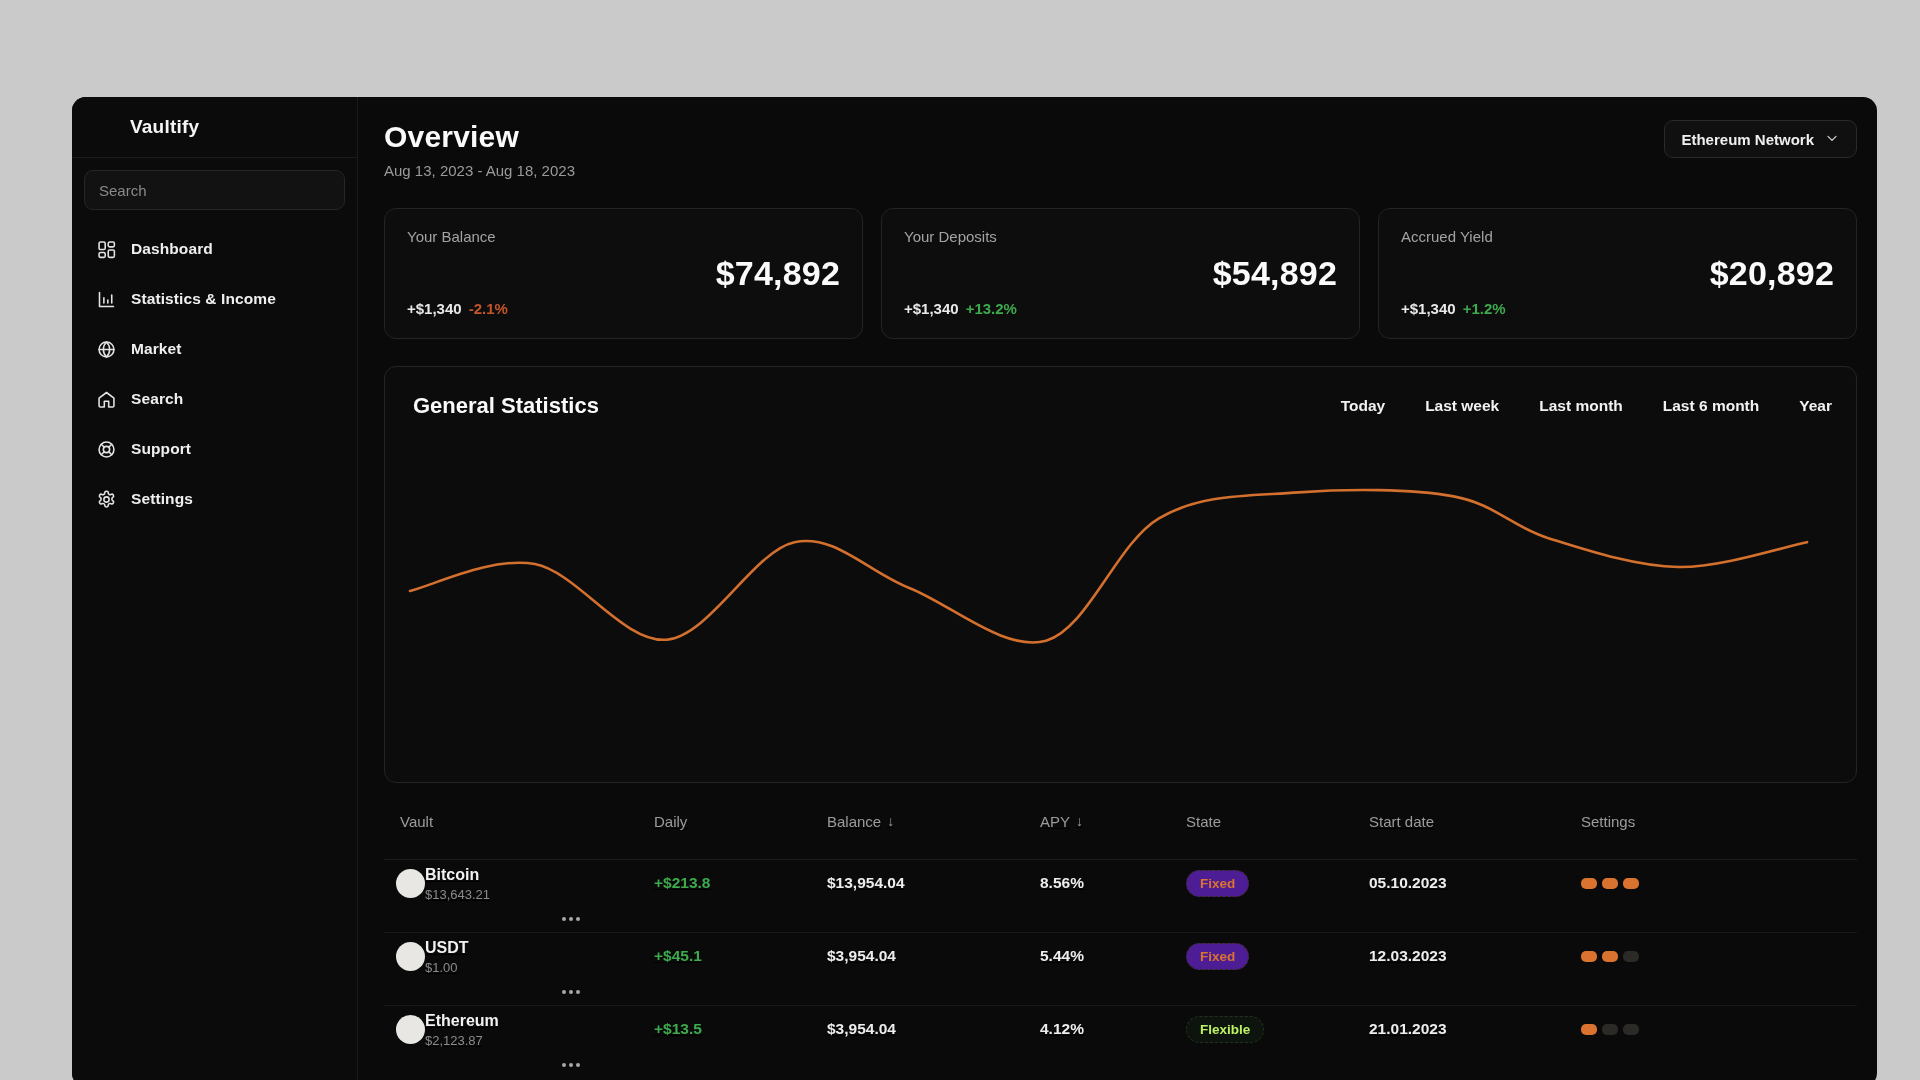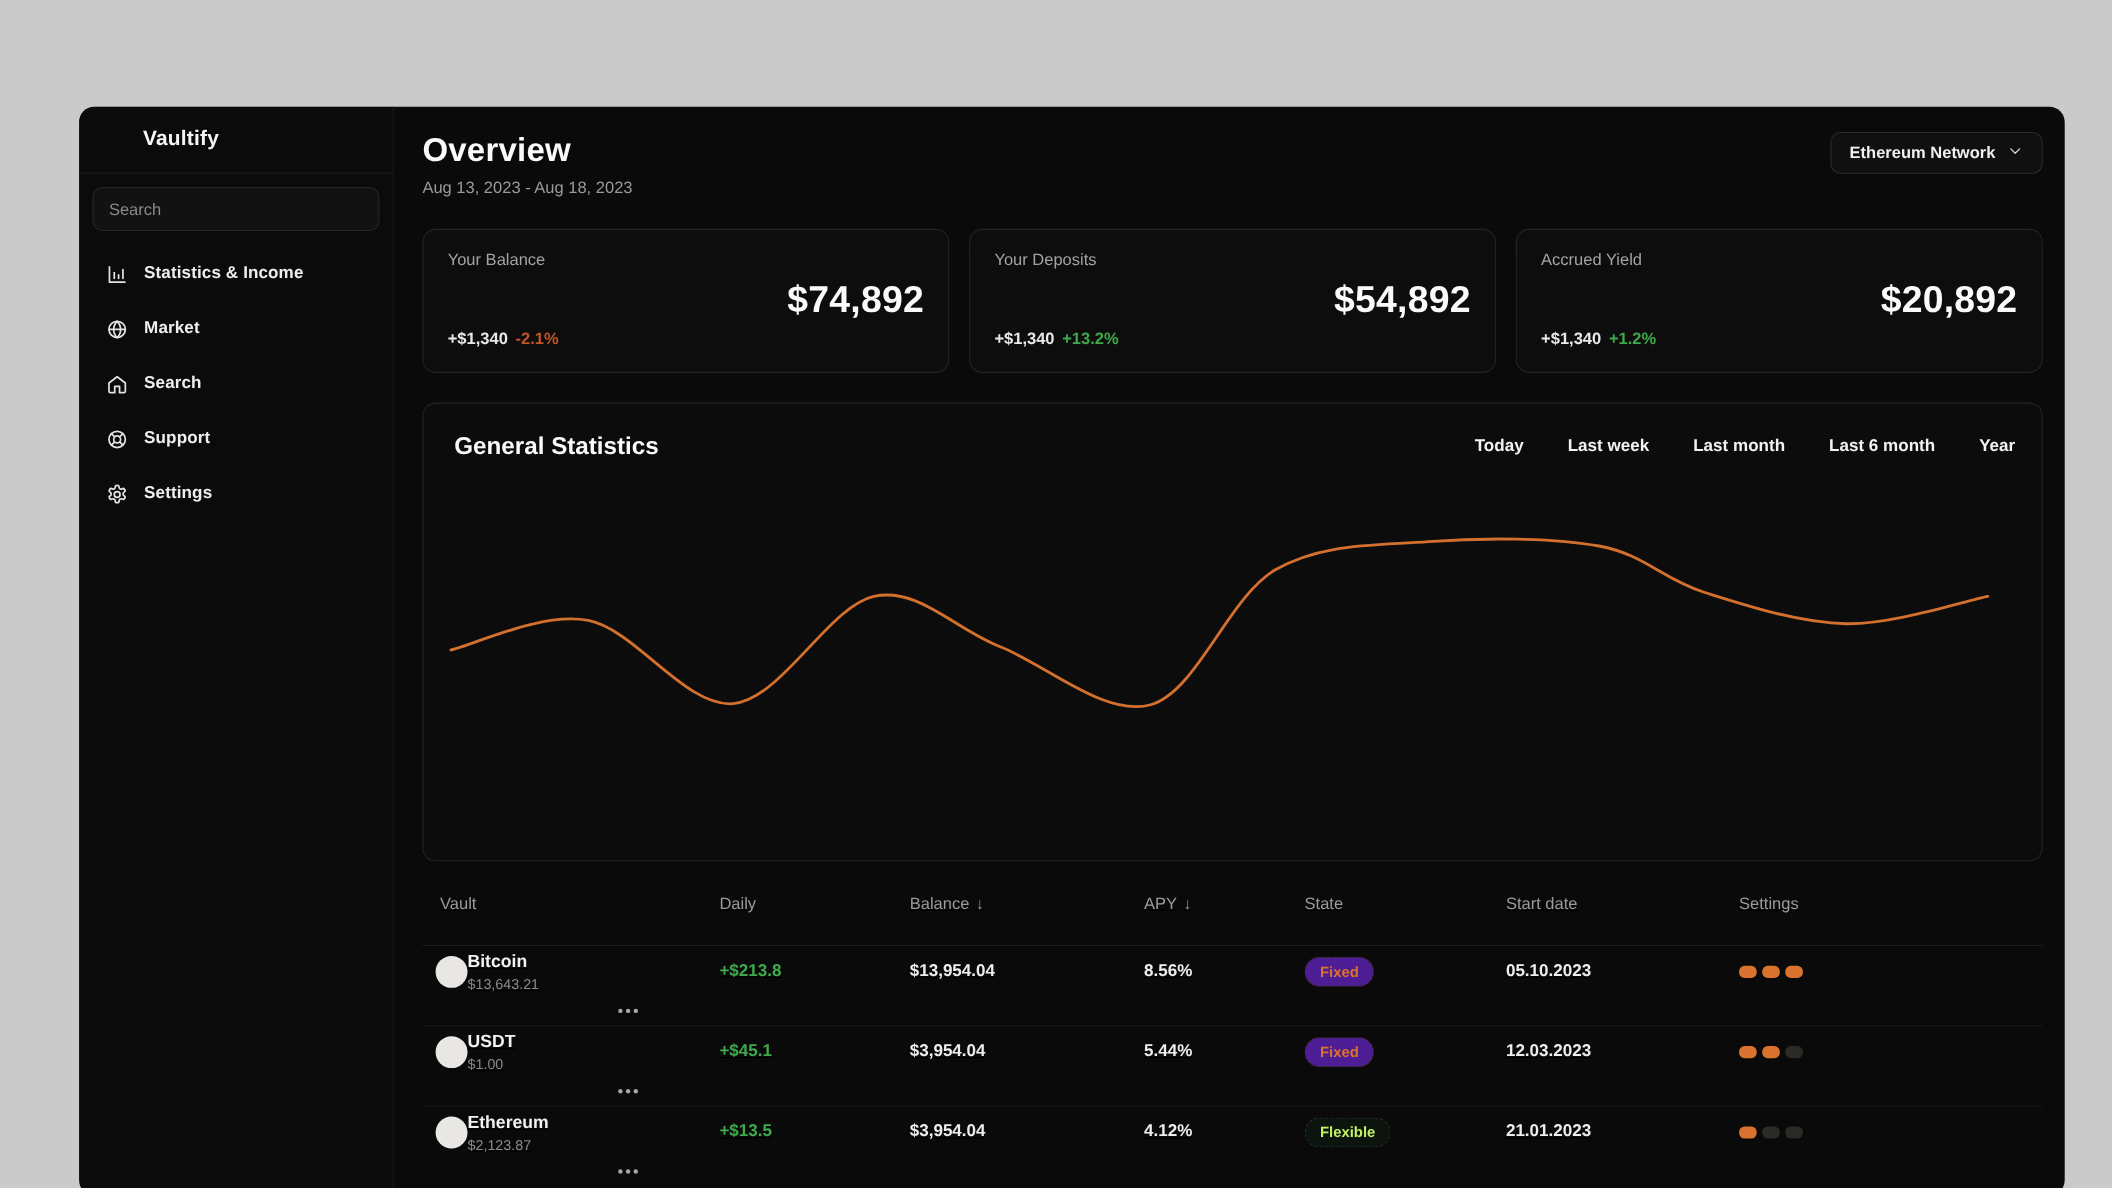--- a/index.html
+++ b/index.html
@@ -105,20 +105,32 @@
         <span class="mi-icon"><svg viewBox="0 0 24 24" fill="none" stroke-width="1.8" stroke-linecap="round" stroke-linejoin="round" stroke="currentColor" style="stroke:inherit">
               <path d="M20 12.5V8a2 2 0 0 0-2-2H5a2 2 0 0 1-2-2m0 0a2 2 0 0 1 2-2h11a1 1 0 0 1 1 1v3M3 4v14a2 2 0 0 0 2 2h13a2 2 0 0 0 2-2v-2.5"></path>
               <path d="M20 12.5h-3.5a2 2 0 0 0 0 4H20a.8.8 0 0 0 .8-.8v-2.4a.8.8 0 0 0-.8-.8z"></path>
             </svg></span>
         <span class="brand-name">Vaultify</span>
       </div>
       <div class="search-wrap">
         <input class="search-input" type="text" placeholder="Search" style="">
       </div>
       <nav class="menu" id="sidebar-menu">
+  <div class="menu-item">
+    <span class="mi-icon tpl-icon">
+              <svg viewBox="0 0 24 24" fill="none" stroke-width="1.8" stroke-linecap="round" stroke-linejoin="round" stroke="currentColor">
+                <rect x="3.5" y="3.5" width="7" height="8.5" rx="1.5"></rect>
+                <rect x="14" y="3.5" width="7" height="5.5" rx="1.5"></rect>
+                <rect x="14" y="12.5" width="7" height="8.5" rx="1.5"></rect>
+                <rect x="3.5" y="15.5" width="7" height="5.5" rx="1.5"></rect>
+              </svg>
+            </span>
+    <span class="mi-label tpl-label">Dashboard</span>
+
+  </div>
 
   <div class="menu-item">
     <span class="mi-icon tpl-icon">
               <svg viewBox="0 0 24 24" fill="none" stroke-width="1.8" stroke-linecap="round" stroke-linejoin="round" stroke="currentColor">
                 <path d="M4 4v16h16"></path>
                 <path d="M9 16v-6"></path>
                 <path d="M13.5 16v-3.5"></path>
                 <path d="M18 16V7"></path>
               </svg>
             </span>

